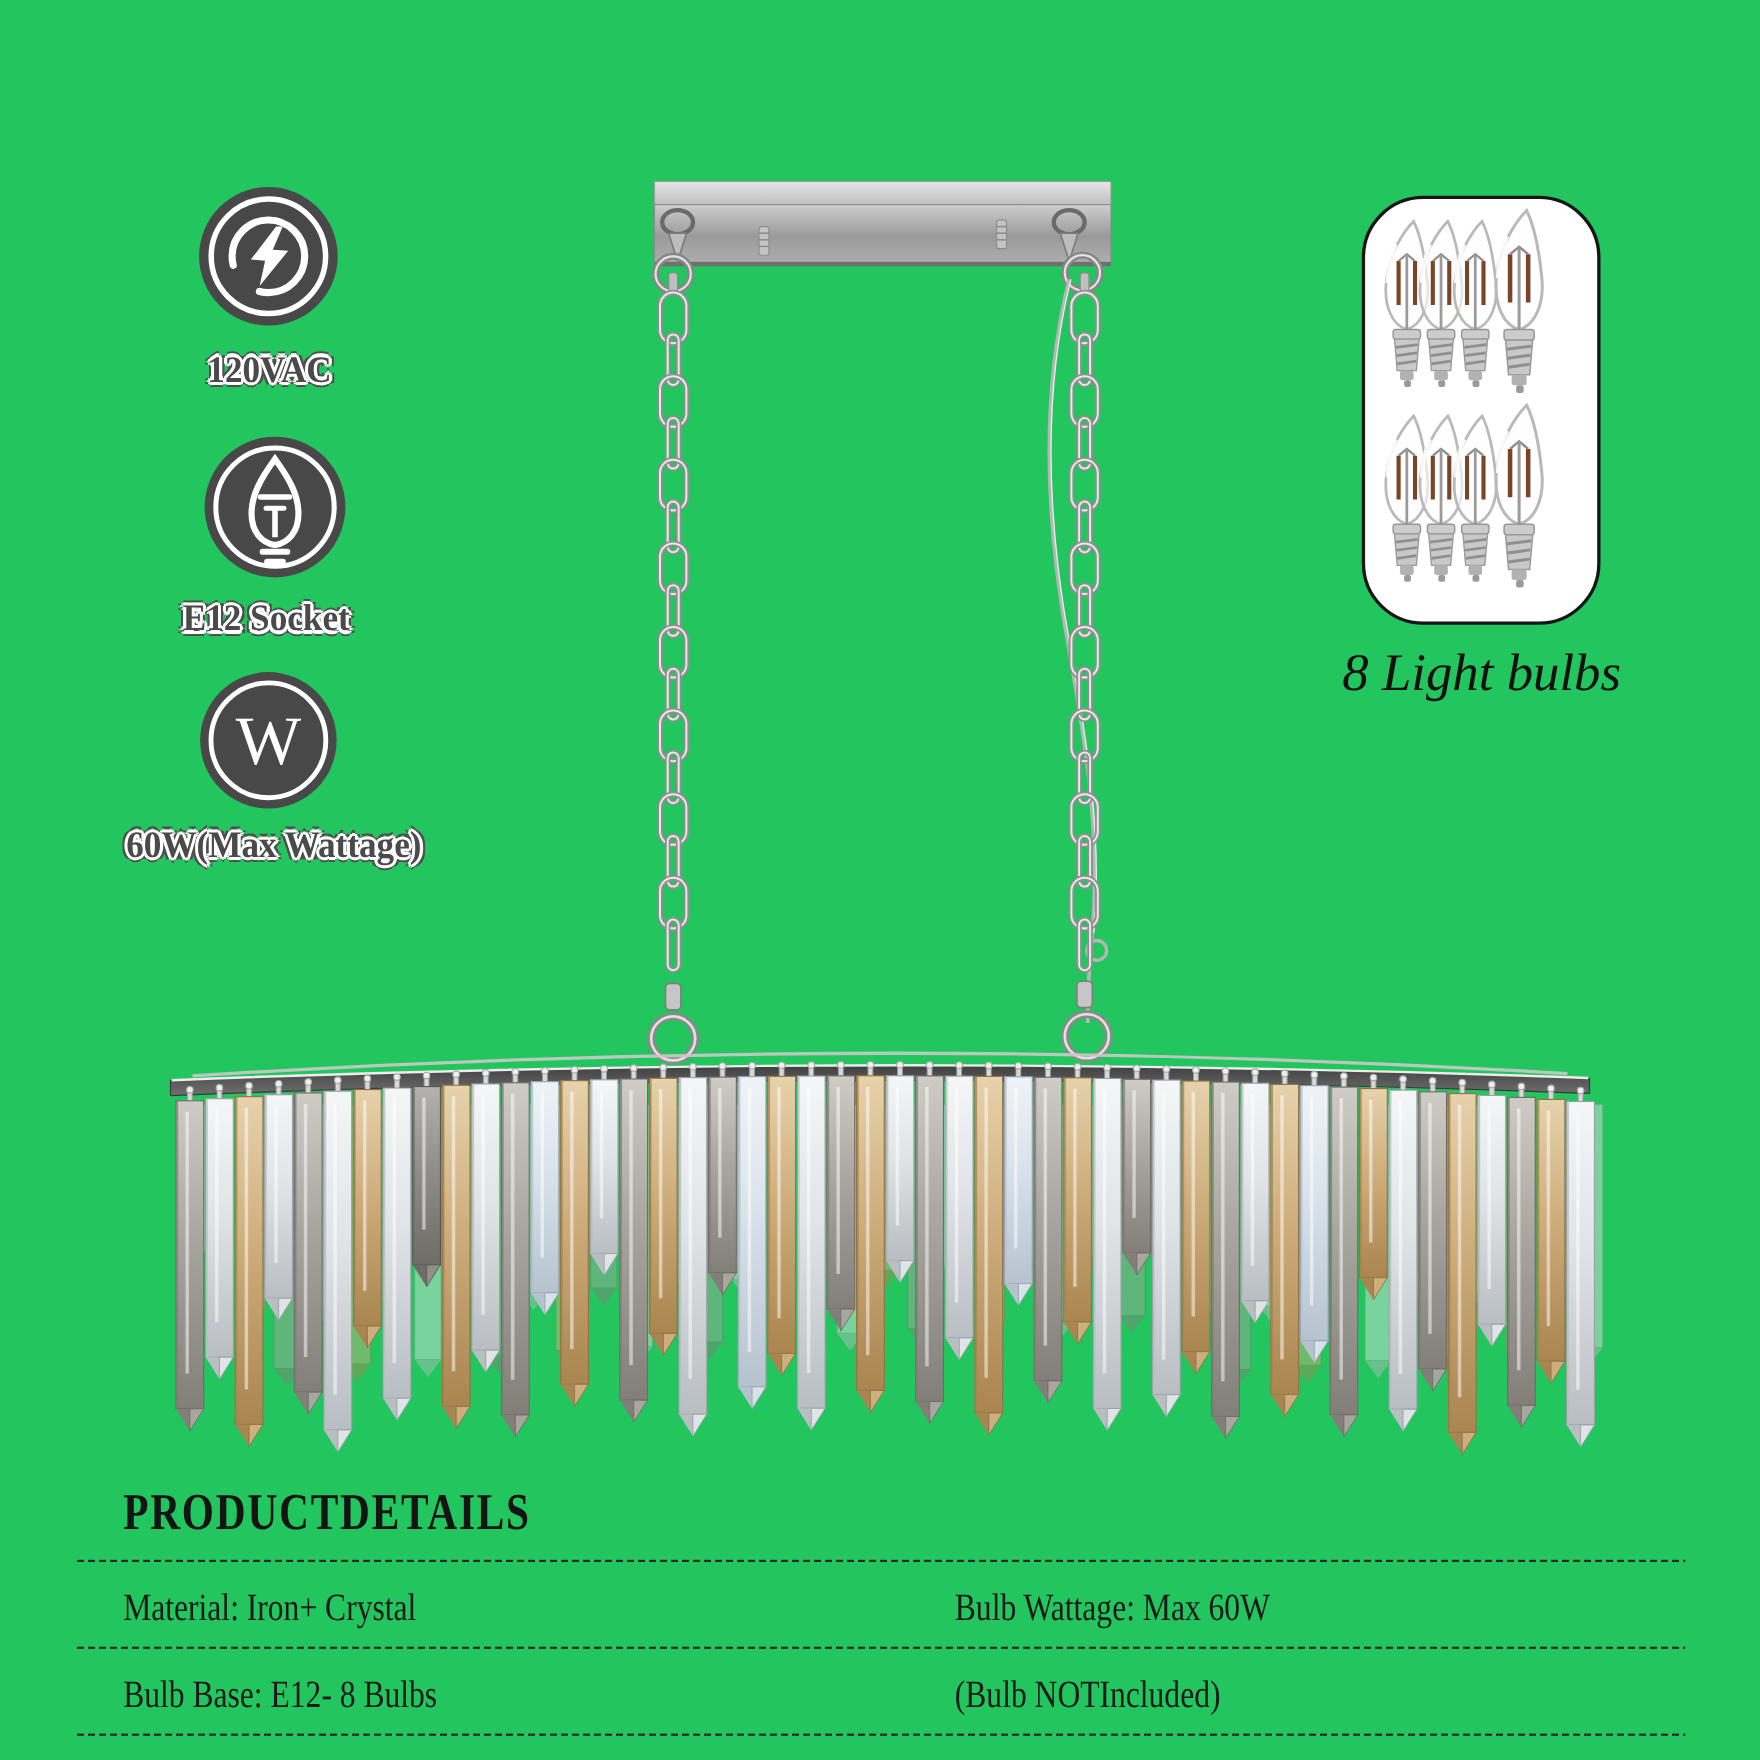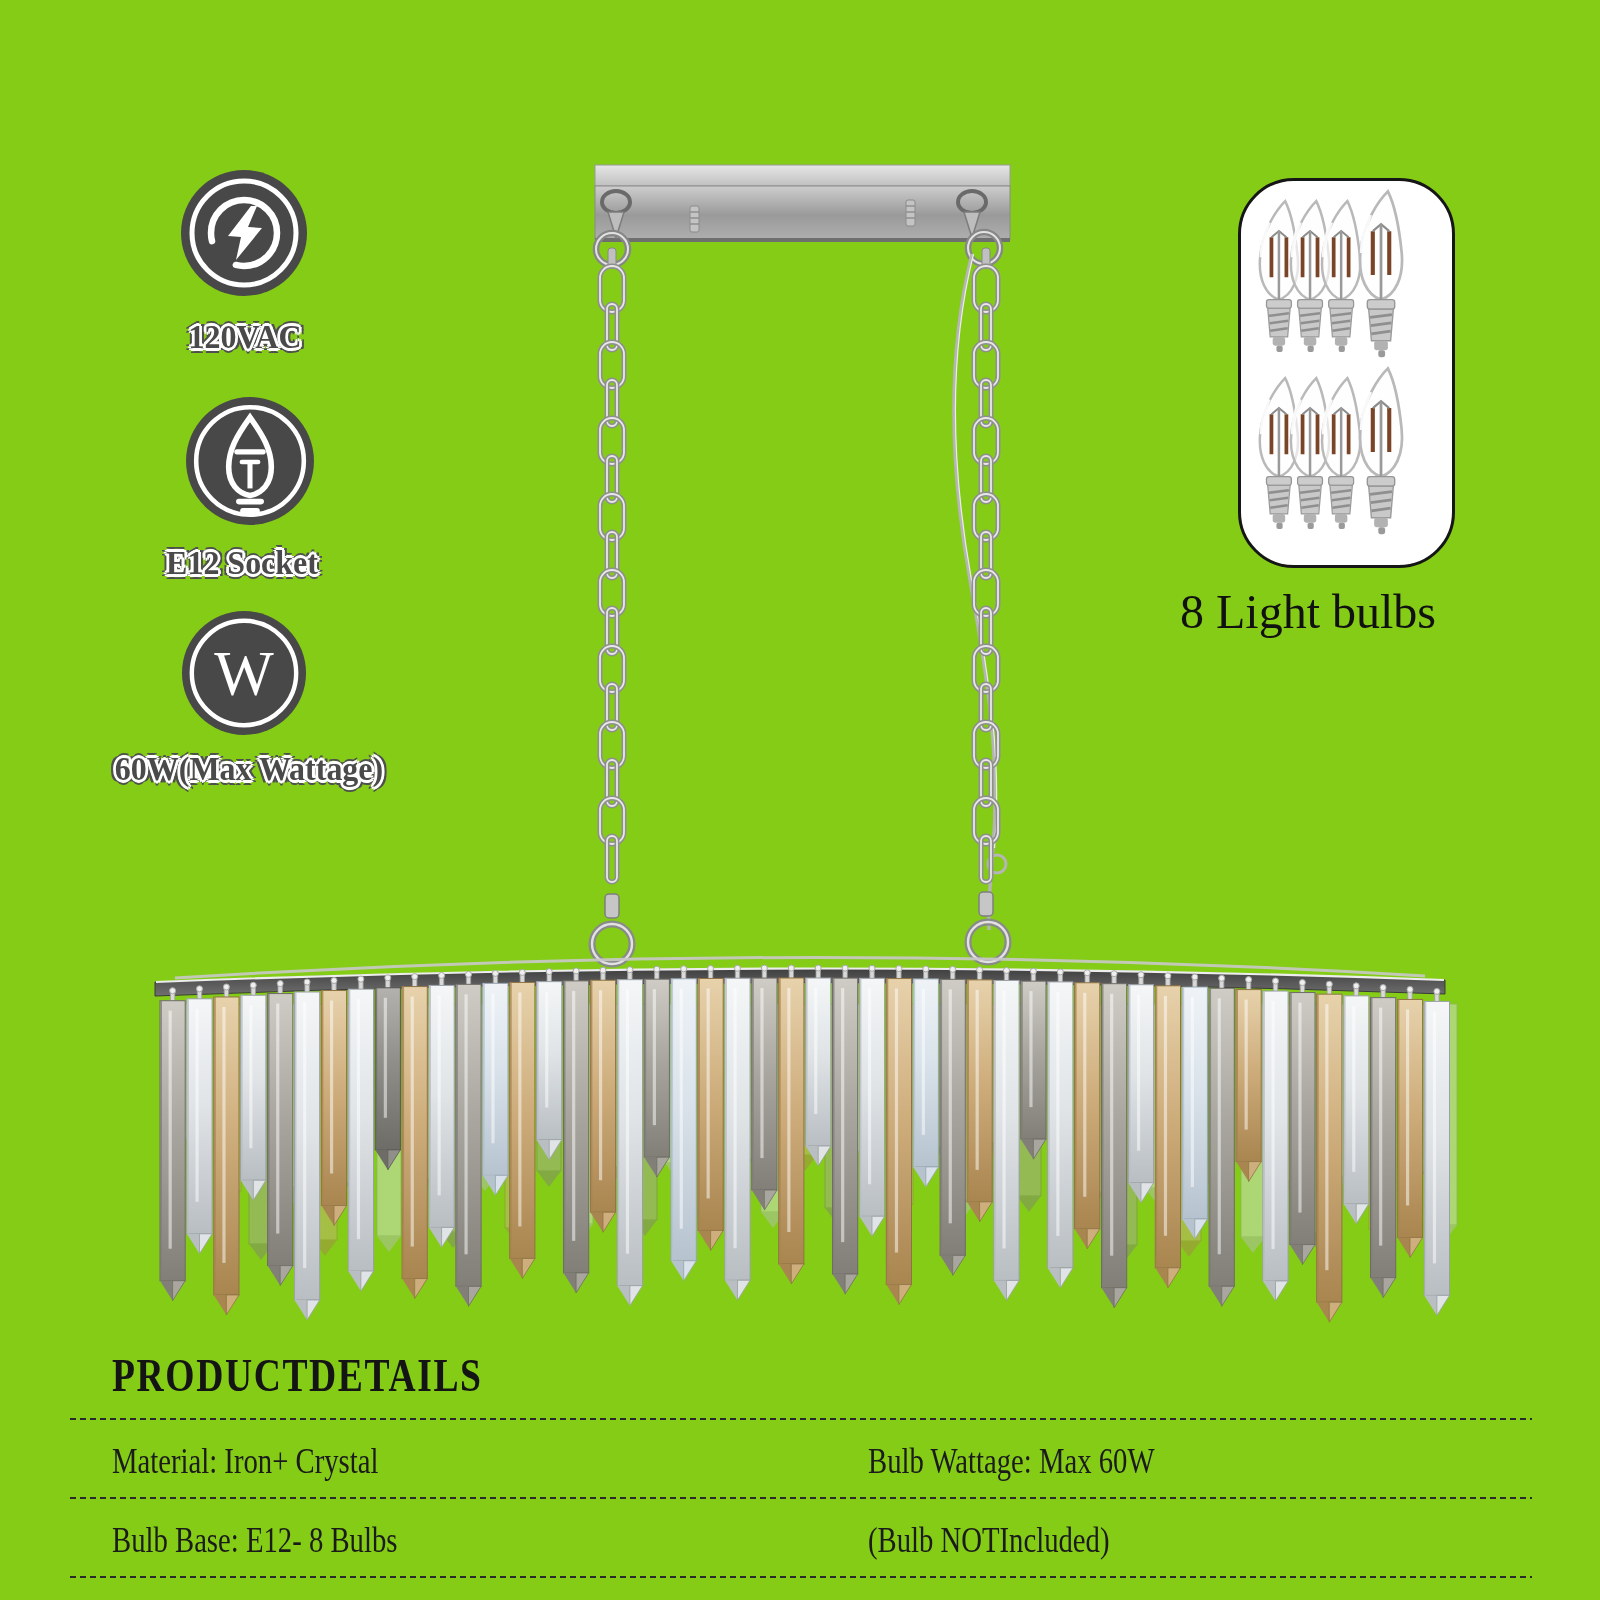--- a/index.html
+++ b/index.html
@@ -1,34 +1,34 @@
 <!DOCTYPE html>
 <html><head>
 <meta charset="utf-8">
 <style>
   html,body{margin:0;padding:0;background:#ffffff;}
-  .stage{position:relative;width:1600px;height:1600px;background:#84cc16;overflow:hidden;
+  .stage{position:relative;width:1600px;height:1600px;background:#22c55e;overflow:hidden;
          font-family:"Liberation Serif",serif;color:#1c1c1c;}
   .abs{position:absolute;}
 
   
   .spec-icon{position:absolute;}
   .spec-label{position:absolute;width:320px;text-align:center;font-weight:bold;font-size:34px;
     color:#4a4a4a;white-space:nowrap;transform:scaleX(.94);transform-origin:center;
     text-shadow:
       -2px -2px 0 #fff, 2px -2px 0 #fff, -2px 2px 0 #fff, 2px 2px 0 #fff,
       -3px 0 0 #fff, 3px 0 0 #fff, 0 -3px 0 #fff, 0 3px 0 #fff,
       -5px -2px 0 #4f4f4f, 5px -2px 0 #4f4f4f, -5px 2px 0 #4f4f4f, 5px 2px 0 #4f4f4f,
       0 -5px 0 #4f4f4f, 0 5px 0 #4f4f4f;}
 
   
   .bulb-panel{position:absolute;left:1238px;top:178px;width:217px;height:390px;
     border:3px solid #161616;border-radius:56px;box-sizing:border-box;background:#fff;}
-  .bulb-caption{position:absolute;left:1180px;top:584px;width:334px;
-    font-size:48px;color:#111;white-space:nowrap;}
+  .bulb-caption{position:absolute;left:1180px;top:584px;width:334px;text-align:center;
+    font-size:48px;color:#111;white-space:nowrap;font-style:italic;}
 
   
   .details-heading{position:absolute;left:112px;top:1348px;font-size:47px;font-weight:bold;
     color:#141414;letter-spacing:2px;white-space:nowrap;transform:scaleX(.8);transform-origin:left;}
   .dotline{position:absolute;left:70px;width:1462px;height:2px;
     background:repeating-linear-gradient(90deg,#2a2a2a 0 6px,transparent 6px 10px);}
   .detail-cell{position:absolute;font-size:35px;color:#1b1b1b;white-space:nowrap;
     transform:scaleX(.82);transform-origin:left;}
 </style>
 </head>

